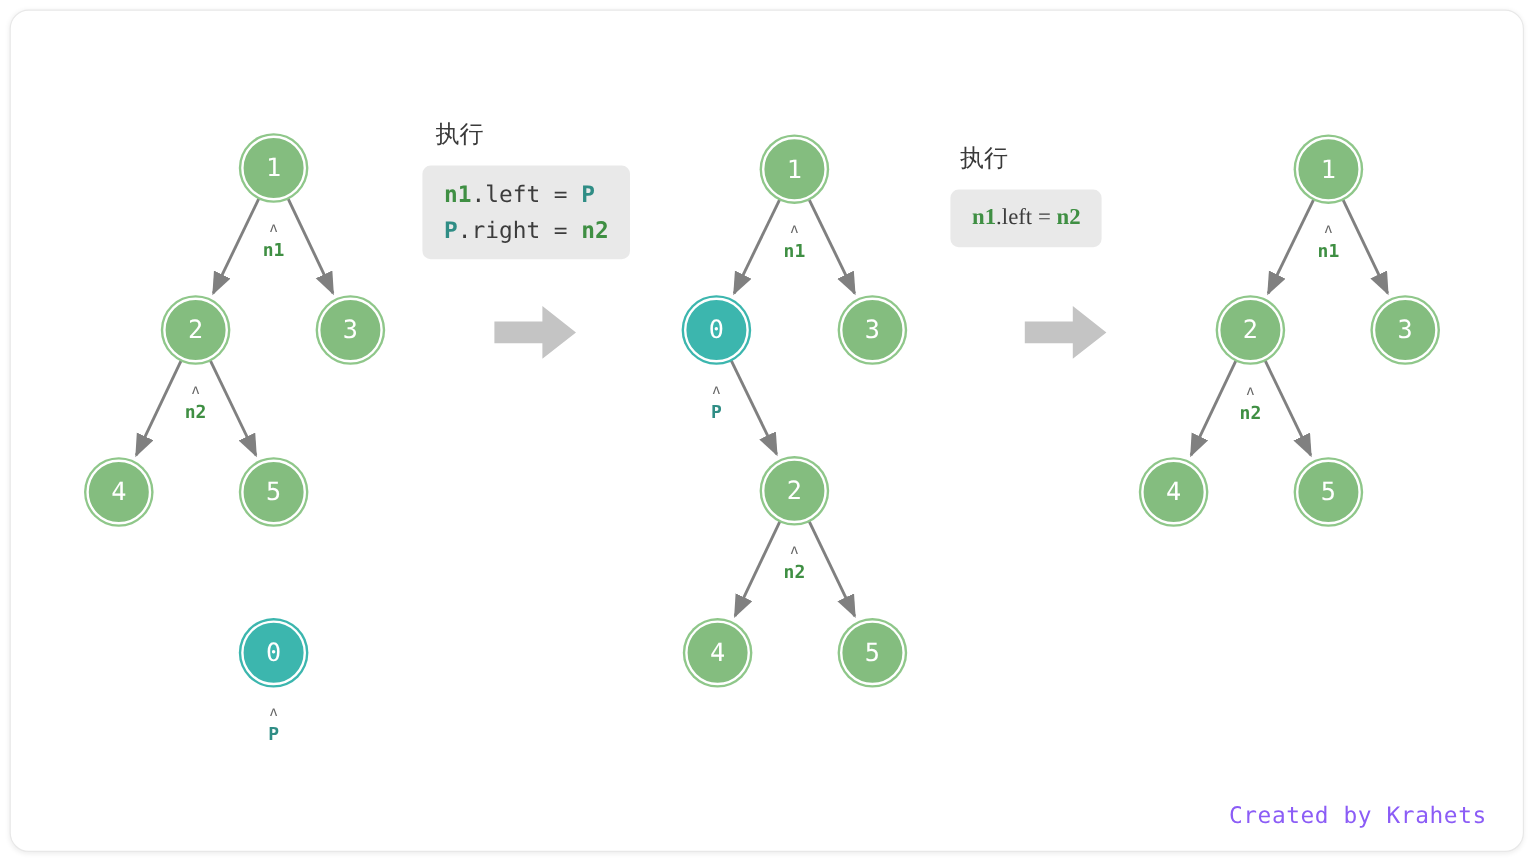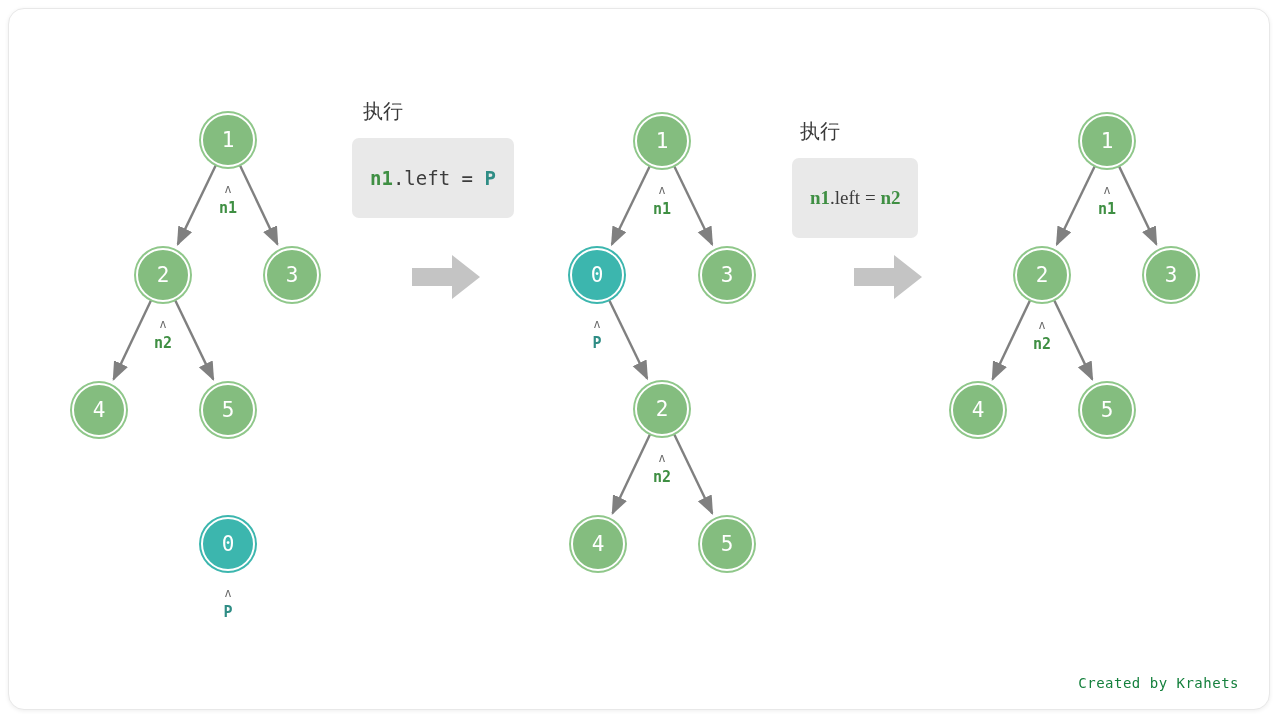--- a/index.html
+++ b/index.html
@@ -74,42 +74,42 @@
     position:absolute;
     font-family:"DejaVu Sans","Liberation Sans",sans-serif;
     font-size:20px;
     color:#3a3a3a;
     white-space:nowrap;
   }
   .code{
     position:absolute;
     background:#e9e9e9;
     border-radius:7px;
-    padding:25px 18px;
+    padding:9px 18px;
     font-family:"DejaVu Sans Mono","Liberation Mono",monospace;
     font-size:19px;
     line-height:30px;
     color:#3c3c3c;
     white-space:pre;
     box-sizing:border-box;
   }
   .code .v{ color:#3f8f43; font-weight:bold; }
   .code .p{ color:#2f8d85; font-weight:bold; }
   .code .op{ color:#3c3c3c; }
 
   
   .bigarrow{ position:absolute; }
 
   
   .watermark{
     position:absolute;
     right:30px; bottom:18px;
     font-family:"DejaVu Sans Mono","Liberation Mono",monospace;
-    font-size:14px;
-    color:#15803d;
+    font-size:19px;
+    color:#8b5cf6;
     letter-spacing:0.5px;
   }
 </style>
 </head>
 <body>
 
 <div class="card">
   <div class="stage" id="stage">
     <svg class="edges" id="edge-layer" viewBox="0 0 1262 702">
       <defs>
@@ -192,21 +192,21 @@
         <div class="ptr g" style="left: 154px; top: 310px;"><span class="caret">ʌ</span><span class="lbl">n2</span></div>
         <div class="ptr t" style="left: 219px; top: 579px;"><span class="caret">ʌ</span><span class="lbl">P</span></div>
         <div class="ptr g" style="left: 653px; top: 176px;"><span class="caret">ʌ</span><span class="lbl">n1</span></div>
         <div class="ptr t" style="left: 588px; top: 310px;"><span class="caret">ʌ</span><span class="lbl">P</span></div>
         <div class="ptr g" style="left: 653px; top: 444px;"><span class="caret">ʌ</span><span class="lbl">n2</span></div>
         <div class="ptr g" style="left: 1098px; top: 176px;"><span class="caret">ʌ</span><span class="lbl">n1</span></div>
         <div class="ptr g" style="left: 1033px; top: 311px;"><span class="caret">ʌ</span><span class="lbl">n2</span></div>
       </div>
     <div id="step-layer">
         <div class="step-title" style="left: 354px; top: 89px;">执行</div>
-        <div class="code" style="left: 343px; top: 129px;"><div><span class="v">n1</span><span class="op">.left = </span><span class="p">P</span></div></div>
+        <div class="code" style="left: 343px; top: 129px;"><div><span class="v">n1</span><span class="op">.left = </span><span class="p">P</span></div><div><span class="p">P</span><span class="op">.right = </span><span class="v">n2</span></div></div>
         <div class="step-title" style="left: 791px; top: 109px;">执行</div>
         <div class="code" style="left: 783px; top: 149px; font-family: Liberation Serif, serif;"><div><span class="v">n1</span><span class="op">.left = </span><span class="v">n2</span></div></div>
       </div>
     <div id="transition-layer">
         <div class="bigarrow" style="left: 401px; top: 243px;"><svg width="72" height="50" viewBox="0 0 72 50" aria-hidden="true">
             <path d="M2,16 L42,16 L42,3 L70,25 L42,47 L42,34 L2,34 Z" fill="#c4c4c4"></path>
           </svg></div>
         <div class="bigarrow" style="left: 843px; top: 243px;"><svg width="72" height="50" viewBox="0 0 72 50" aria-hidden="true">
             <path d="M2,16 L42,16 L42,3 L70,25 L42,47 L42,34 L2,34 Z" fill="#c4c4c4"></path>
           </svg></div>

